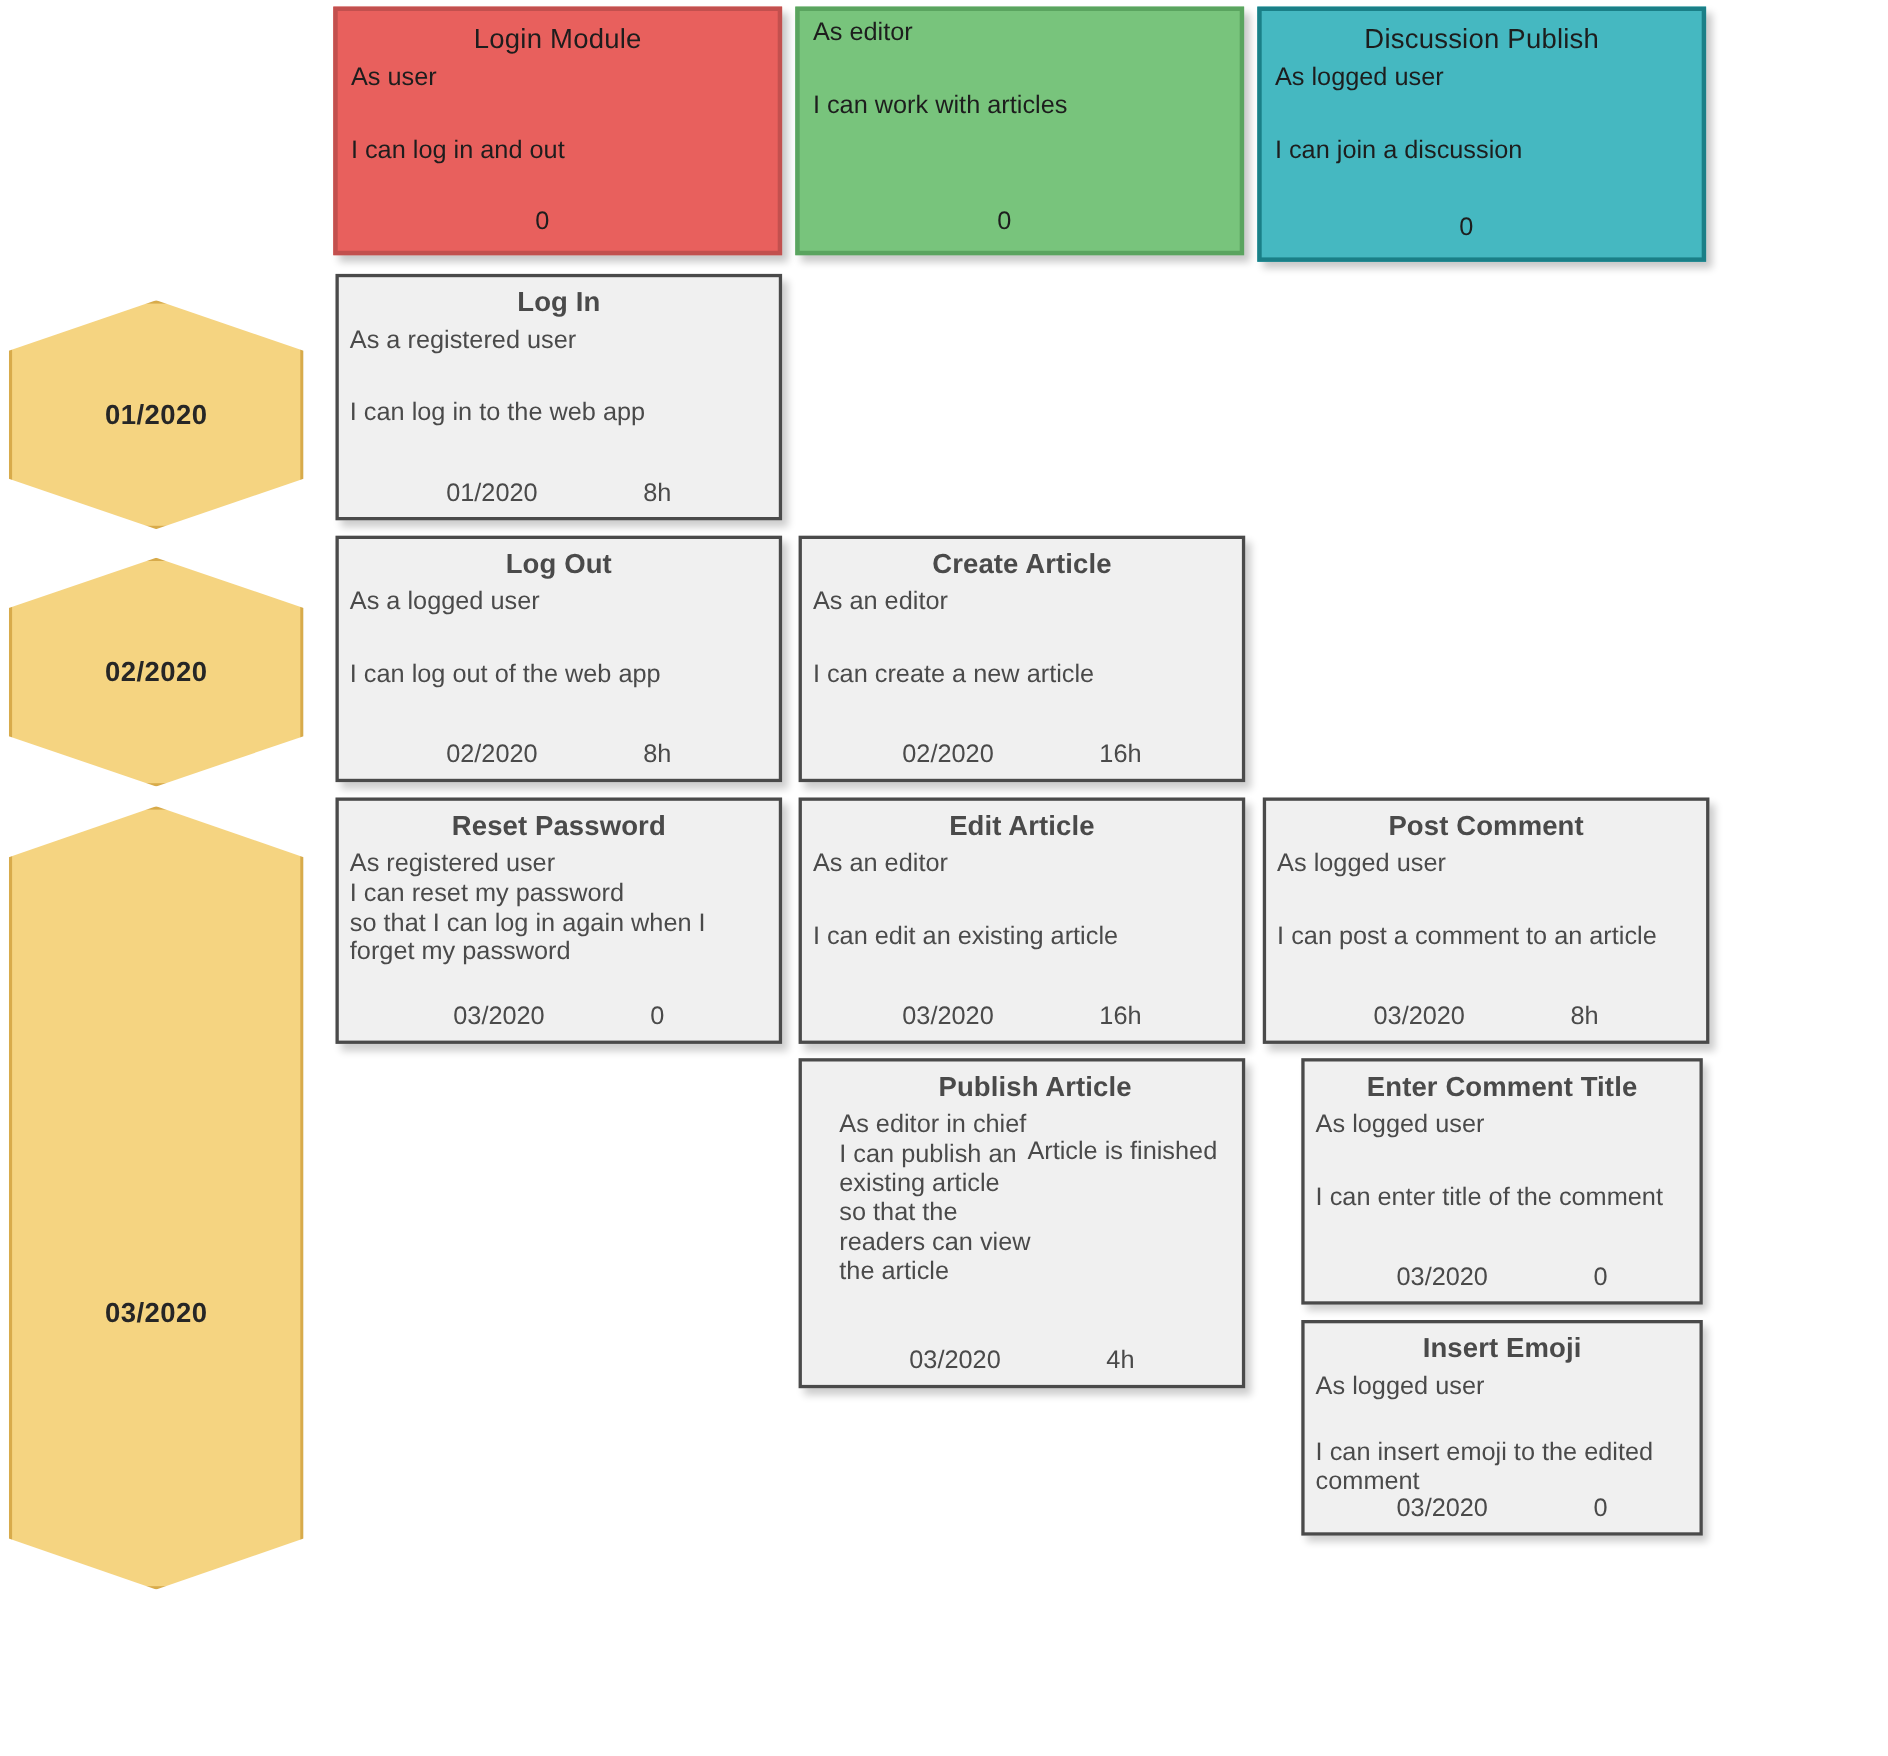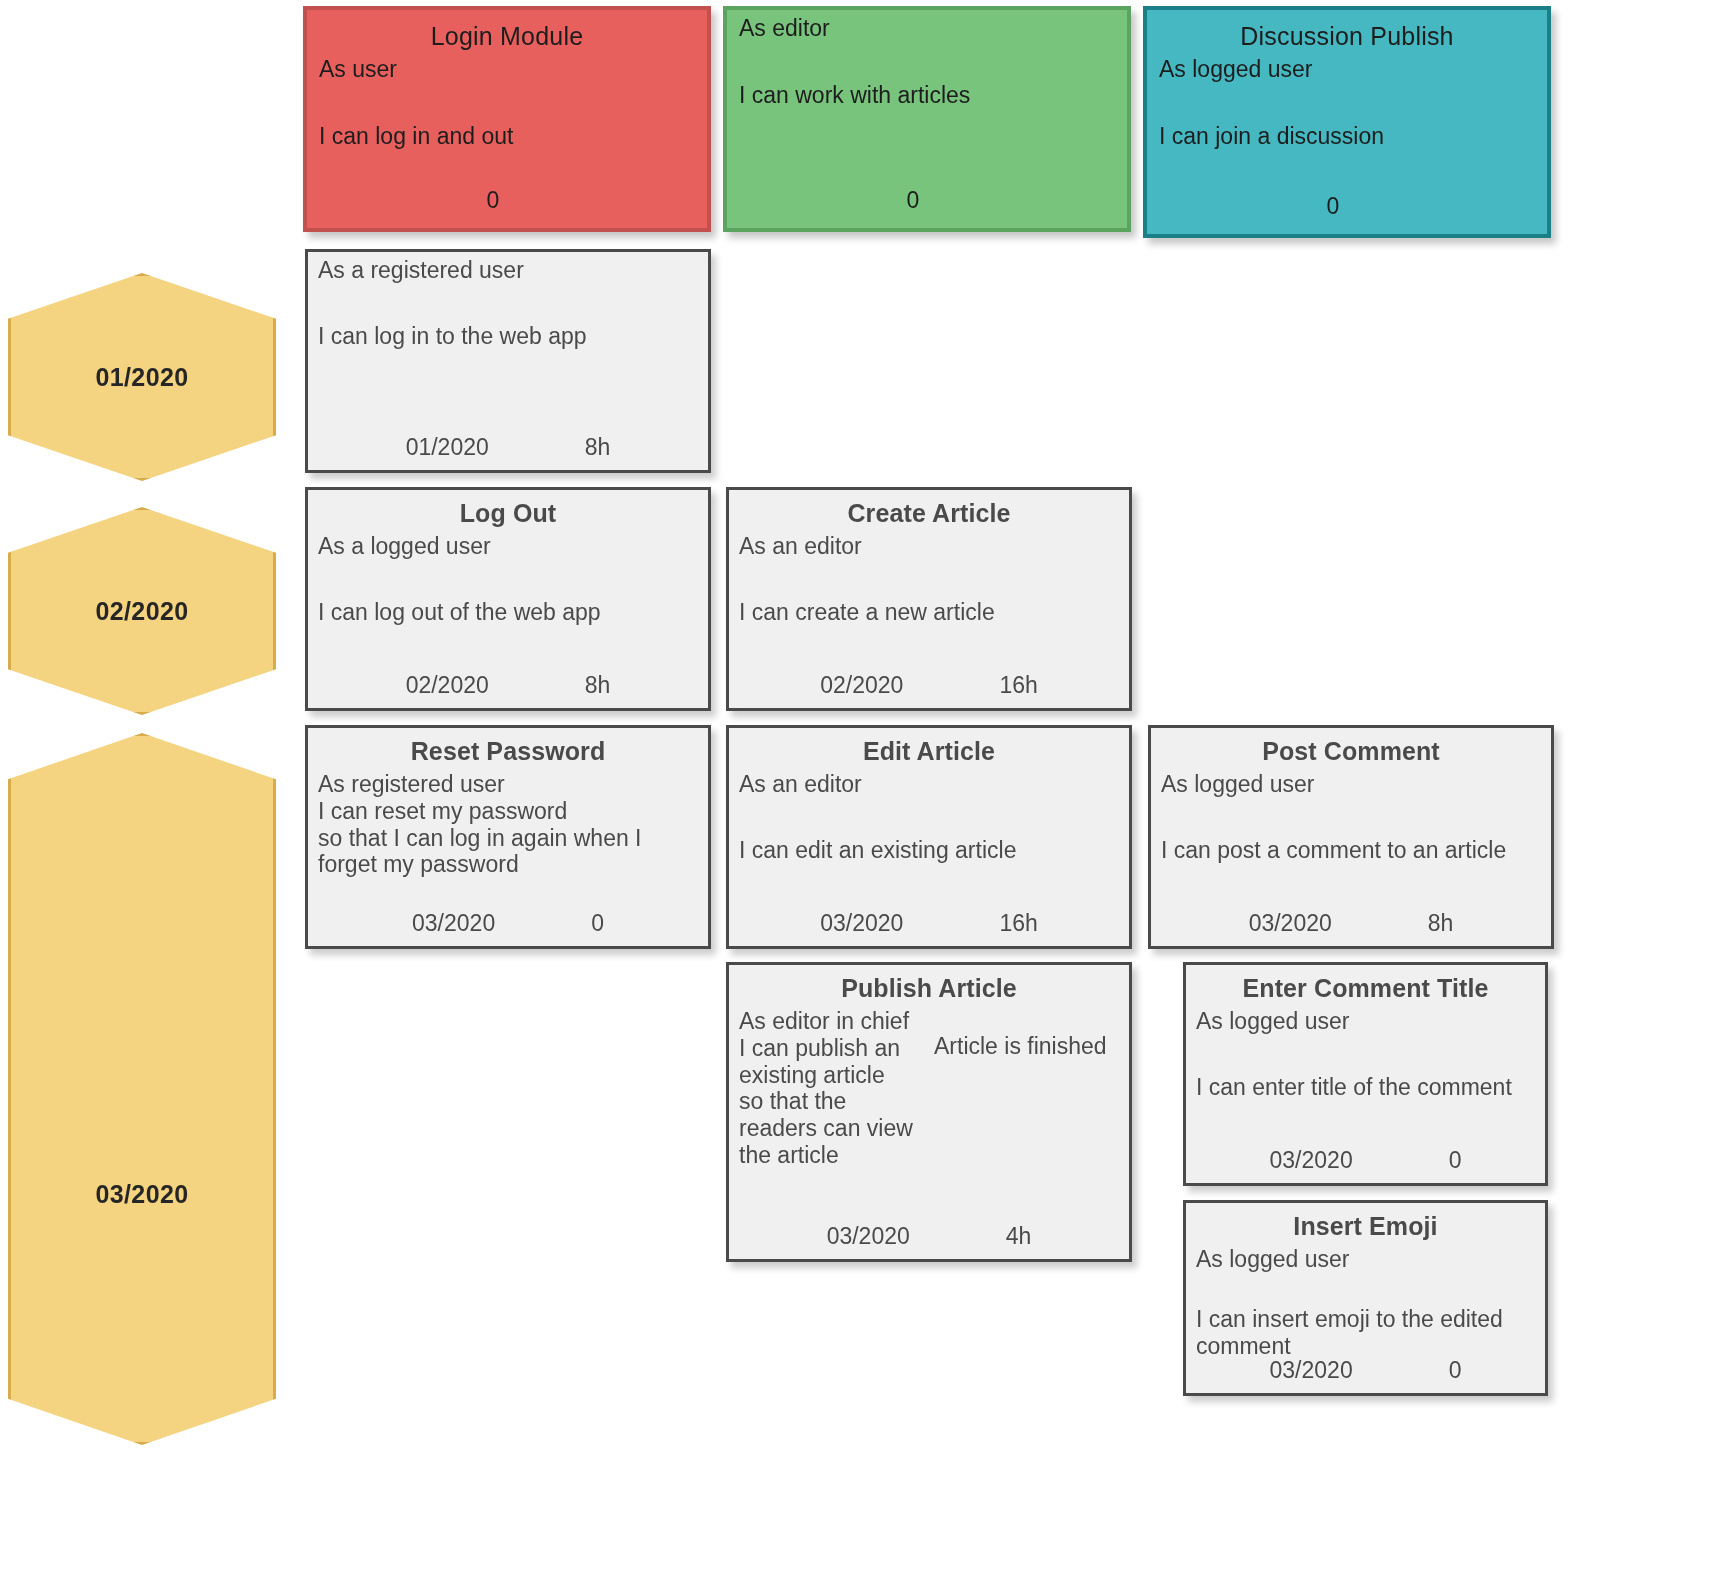--- a/index.html
+++ b/index.html
@@ -166,20 +166,21 @@
     <div class="epic-title">Discussion Publish</div>
     <div class="epic-body">
       <div class="epic-line">As logged user</div>
       <div class="epic-spacer"></div>
       <div class="epic-line">I can join a discussion</div>
     </div>
     <div class="epic-points">0</div>
   </div>
 
   <div class="story" style="left:305px; top:249px; width:406px; height:224px;">
+    <div class="story-title">Log In</div>
     <div class="story-body">
       <div class="ln">As a registered user</div>
       <div class="gap"></div>
       <div class="ln">I can log in to the web app</div>
     </div>
     <div class="story-foot">
       <span class="story-date">01/2020</span><span class="story-est" style="margin-left:96px;">8h</span>
     </div>
   </div>
 
@@ -237,21 +238,21 @@
     <div class="story-body">
       <div class="ln">As logged user</div>
       <div class="gap"></div>
       <div class="ln">I can post a comment to an article</div>
     </div>
     <div class="story-foot">
       <span class="story-date">03/2020</span><span class="story-est" style="margin-left:96px;">8h</span>
     </div>
   </div>
 
-  <div class="story" style="left:726px; top:962px; width:406px; height:300px;">
+  <div class="story" style="left:726px; top:962px; width:406px; height:300px;padding-left:24px;">
     <div class="story-title">Publish Article</div>
     <div class="story-body">
       <div class="ln">As editor in chief</div>
       <div class="tight">I can publish an</div>
       <div class="tight">existing article</div>
       <div class="tight">so that the</div>
       <div class="tight">readers can view</div>
       <div class="tight">the article</div>
     </div>
     <div class="story-cond" style="left:205px; top:68px;">Article is finished</div>

